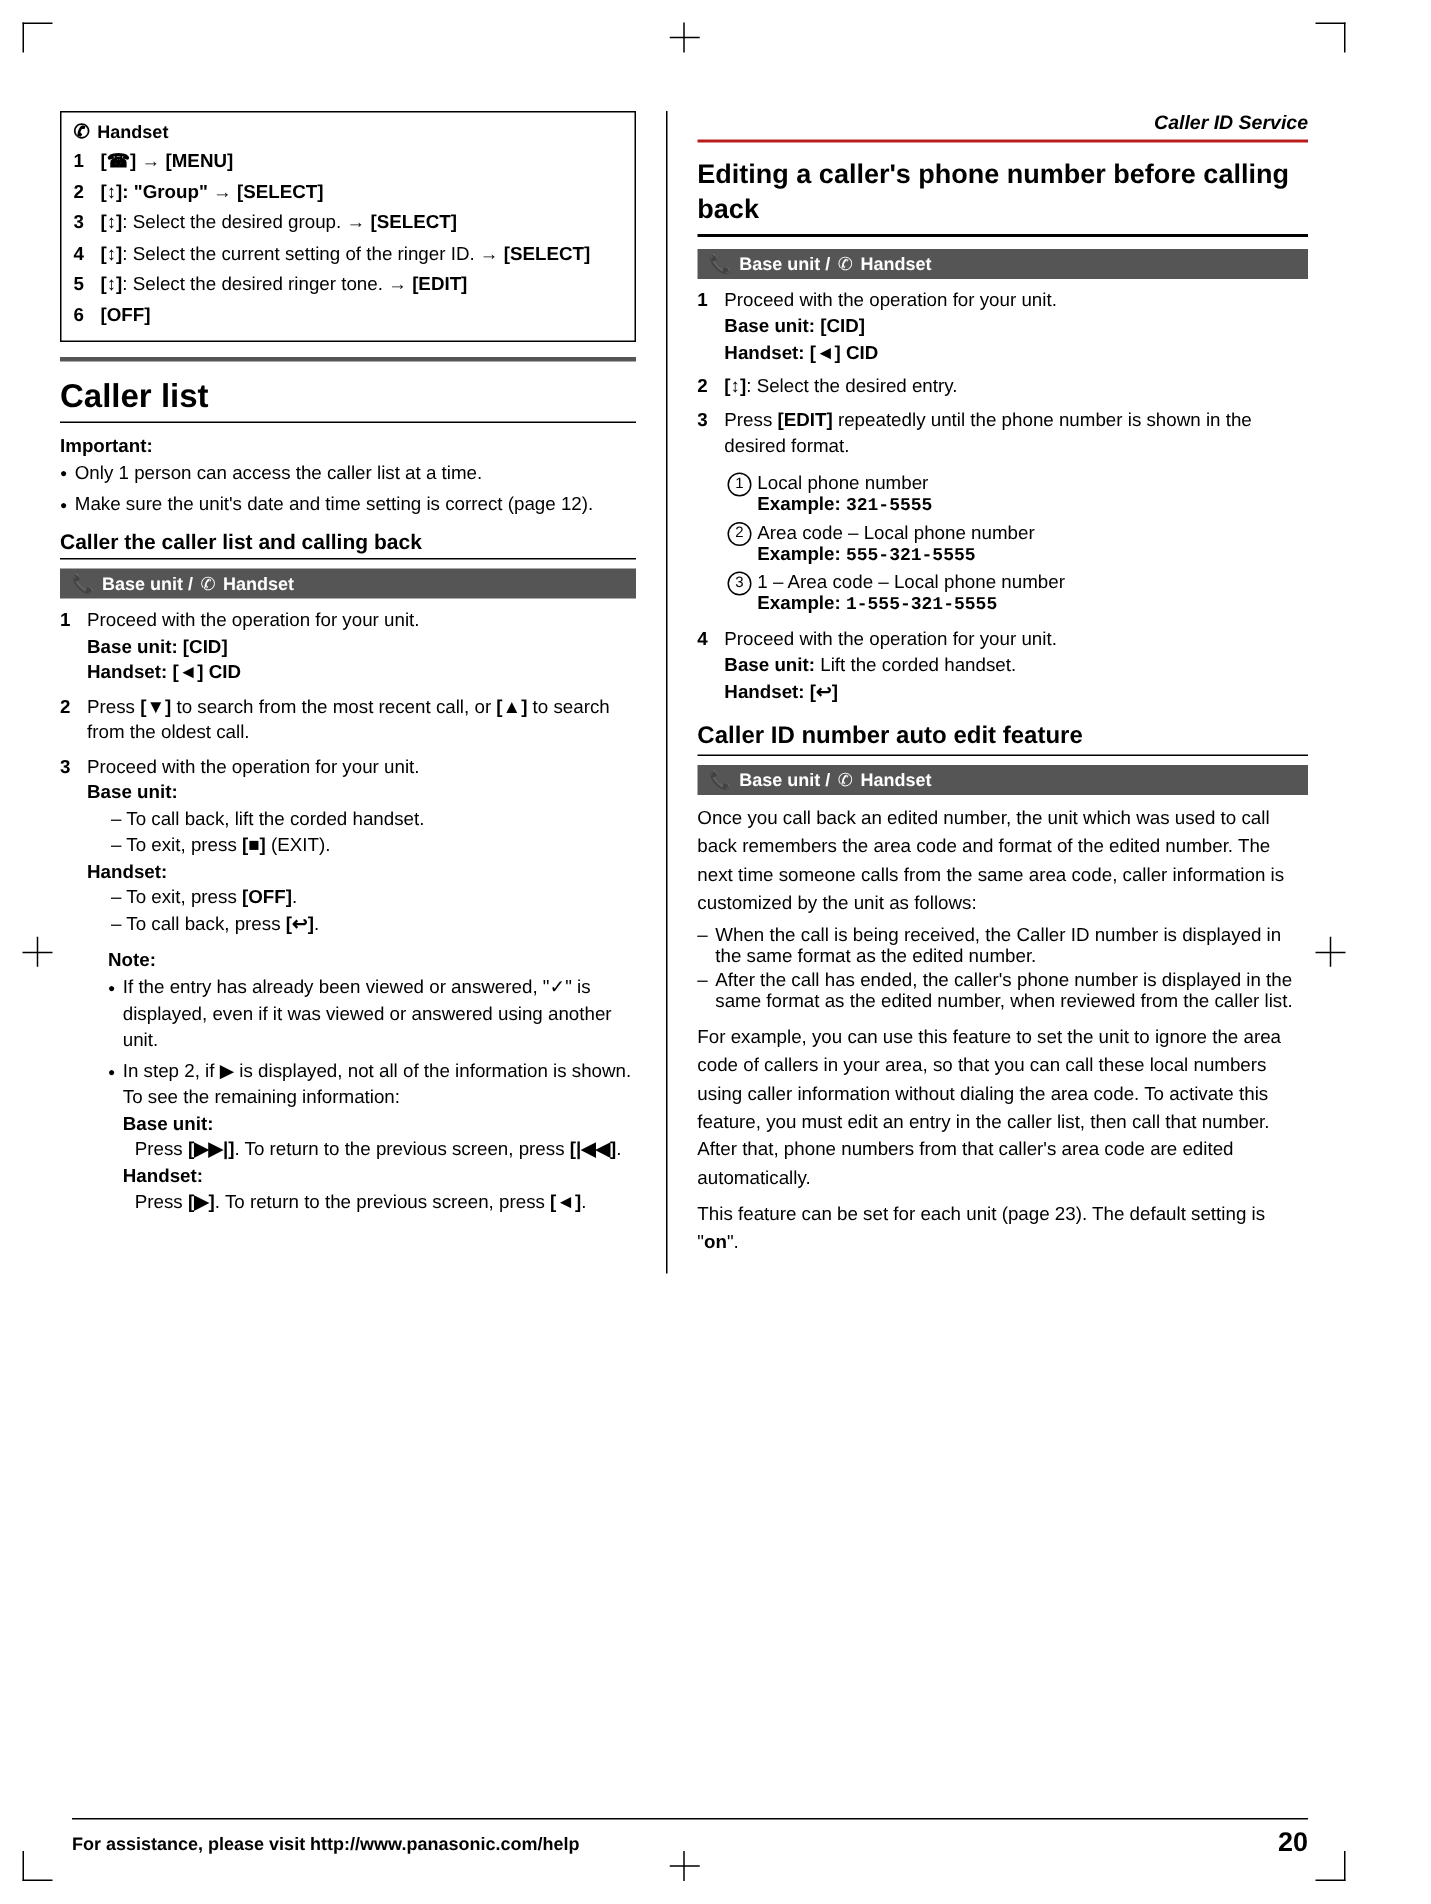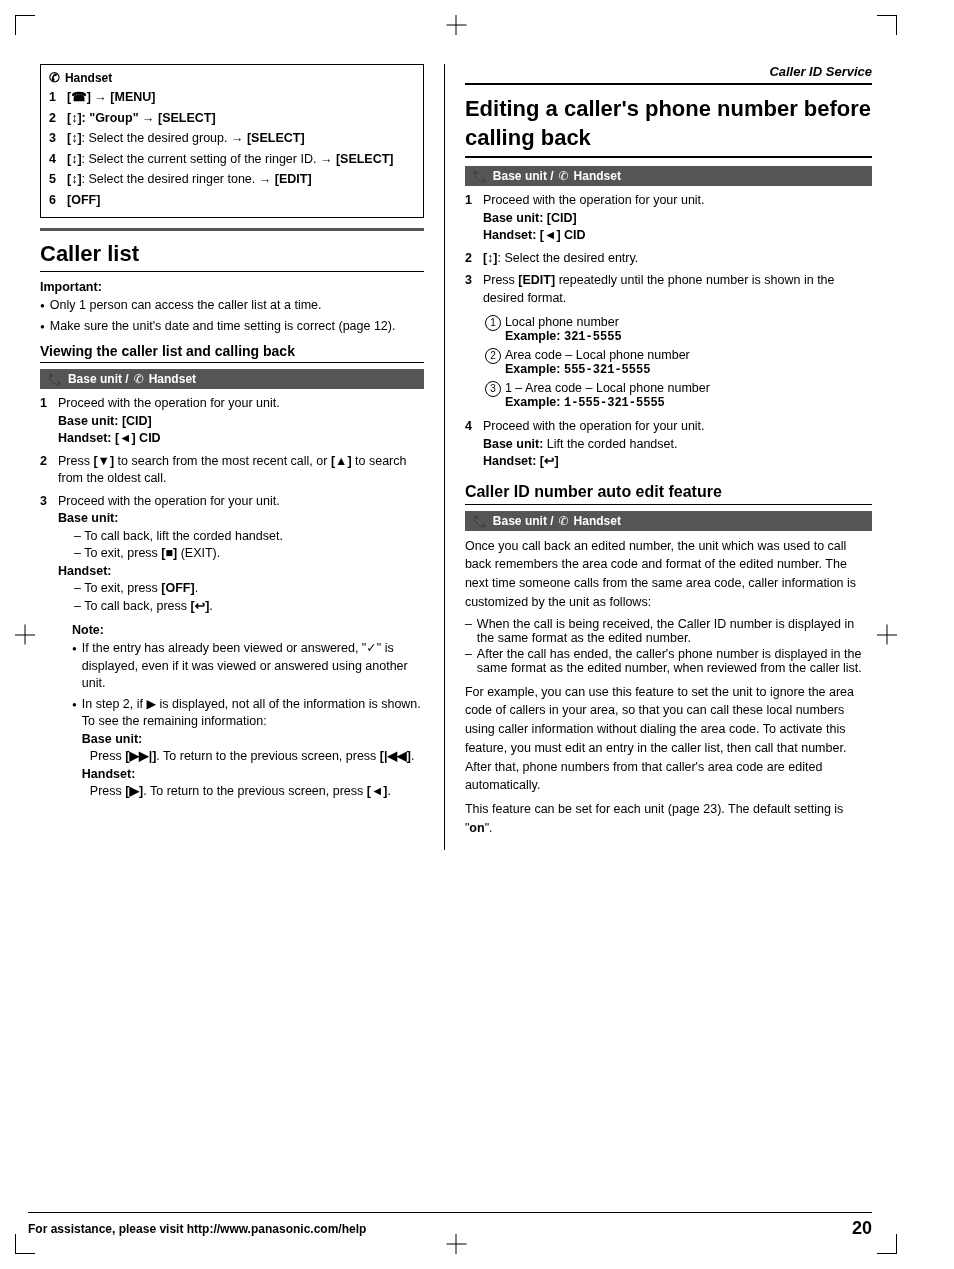--- a/index.html
+++ b/index.html
@@ -9,21 +9,21 @@
       background: #fff;
       font-family: Arial, Helvetica, sans-serif;
       font-size: 13px;
       color: #000;
       position: relative;
     }
 
     .page-container {
       width: 912px;
       min-height: 1269px;
-      padding: 24px 40px 40px 40px;
+      padding: 34px 40px 40px 40px;
       position: relative;
       border-radius: 14px;
     }
 
     
     .corner-mark {
       position: absolute;
       width: 20px;
       height: 20px;
     }
@@ -128,21 +128,21 @@
       width: 459px;
       padding-left: 20px;
     }
 
     
     .page-header {
       text-align: right;
       font-style: italic;
       font-weight: bold;
       font-size: 13px;
-      border-bottom: 2px solid #000000;
+      border-bottom: 2px solid #b91c1c;
       padding-bottom: 4px;
       margin-bottom: 10px;
     }
 
     
     .section-box {
       border: 1px solid #000;
       padding: 5px 8px;
       margin-bottom: 8px;
       background: #fff;
@@ -247,21 +247,21 @@
     }
 
     .note-label {
       font-weight: bold;
       font-size: 12.5px;
       margin-bottom: 3px;
     }
 
     
     .section-title-right {
-      font-size: 22px;
+      font-size: 18px;
       font-weight: bold;
       margin-bottom: 8px;
       border-bottom: 2px solid #000;
       padding-bottom: 4px;
       line-height: 1.3;
     }
 
     .section-title-medium {
       font-size: 16px;
       font-weight: bold;
@@ -300,21 +300,21 @@
       display: flex;
       align-items: flex-start;
       margin-bottom: 6px;
       font-size: 12.5px;
     }
 
     
     .page-footer {
       position: absolute;
       bottom: 30px;
-      left: 28px;
+      left: 48px;
       right: 40px;
       border-top: 1px solid #000;
       padding-top: 5px;
       display: flex;
       justify-content: space-between;
       align-items: center;
       font-size: 12px;
     }
 
     .footer-text {
@@ -411,21 +411,21 @@
       <div class="important-label">Important:</div>
       <ul class="bullet-list">
         <li>
             <span>Only 1 person can access the caller list at a time.</span>
           </li>
         <li>
             <span>Make sure the unit's date and time setting is correct (page 12).</span>
           </li>
       </ul>
 
-      <div class="subsection-title">Viewing the caller list and calling back</div>
+      <div class="subsection-title">Caller the caller list and calling back</div>
 
       <div class="gray-header">
         <span>📞</span>
         <span><b>Base unit /</b></span>
         <span>✆</span>
         <span><b>Handset</b></span>
       </div>
 
       <ol class="step-list">
         <li style="margin-bottom:5px;">

